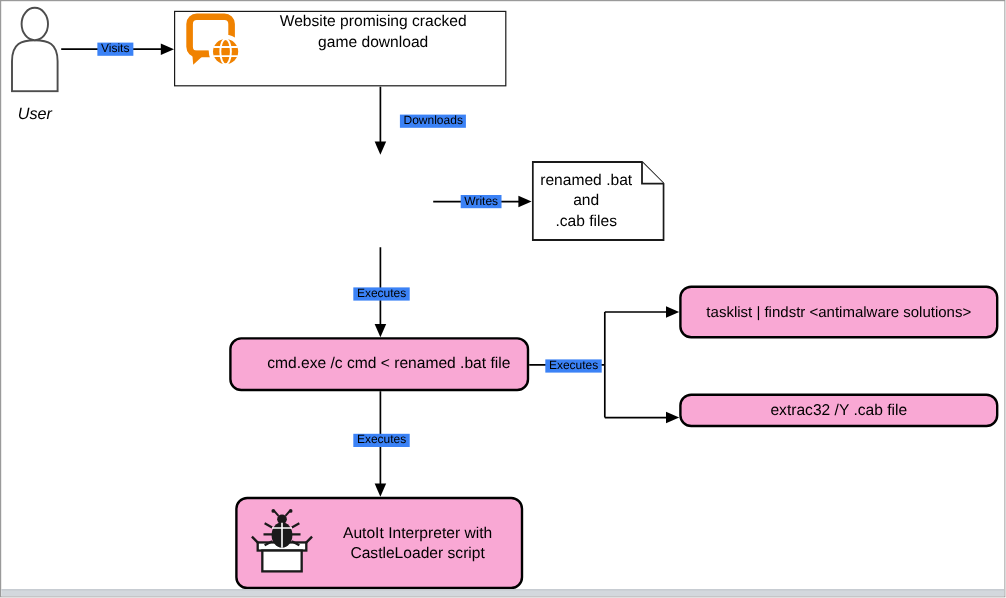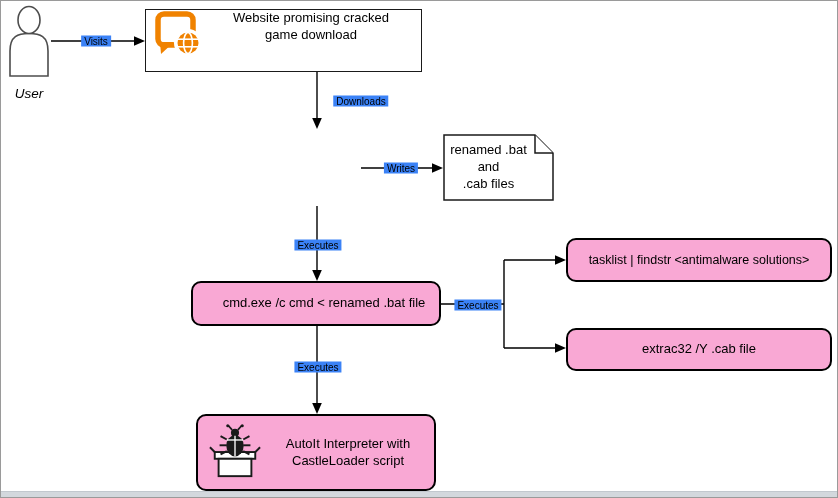--- a/index.html
+++ b/index.html
@@ -44,21 +44,21 @@
   .doc-renamed{ left:442px; top:133px; width:91px; height:67px; }
 
   
   .rbox {
     position:absolute; border:2.5px solid #000; border-radius:10px;
     background:#f9a8d4; display:flex; align-items:center; justify-content:center;
     font-size:13px;
   }
   .rbox-cmd     { left:190px; top:280px; width:250px; height:45px;padding-left:16px; }
   .rbox-tasklist{ left:565px; top:237px; width:266px; height:44px; font-size:12.5px; }
-  .rbox-extrac  { left:565px; top:327px; width:266px; height:43px; }
+  .rbox-extrac  { left:565px; top:327px; width:266px; height:28px; }
   .rbox-autoit  { left:195px; top:413px; width:240px; height:77px; justify-content:flex-start; }
   .rbox-autoit .icon-wrap { flex:0 0 auto; margin-left:10px; display:flex; }
   .rbox-autoit .node-text { flex:1 1 auto; }
 
   
   .edge-label {
     position:absolute; transform:translate(-50%,-50%);
     background:#3b82f6; padding:0 3px; font-size:10px; white-space:nowrap;
   }
 

